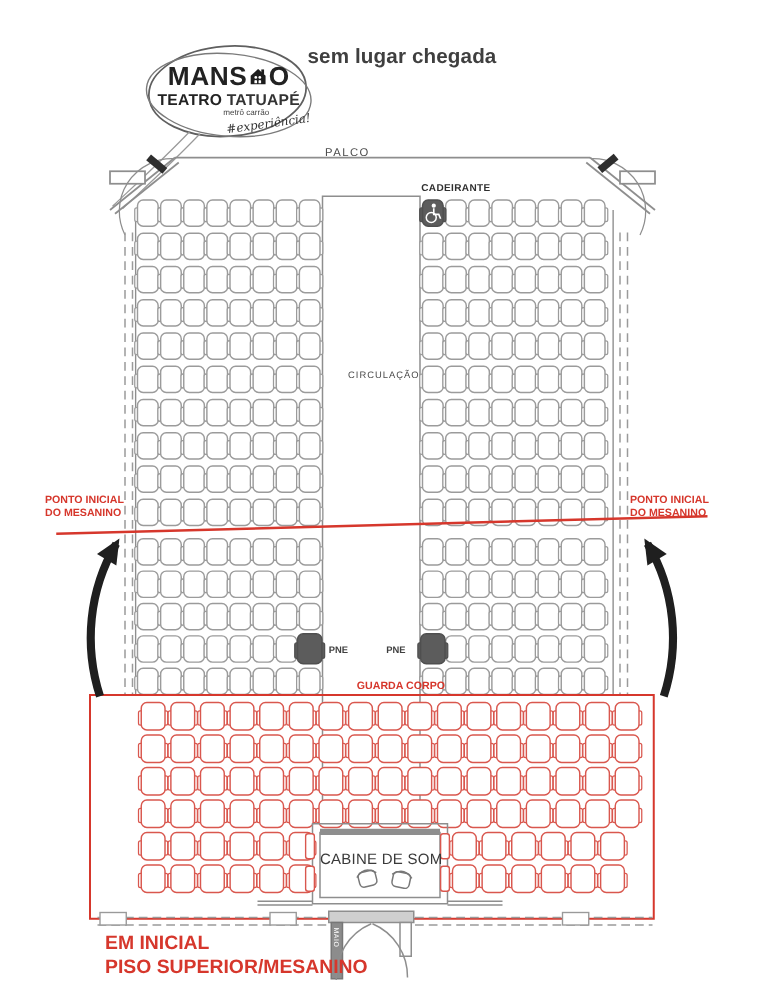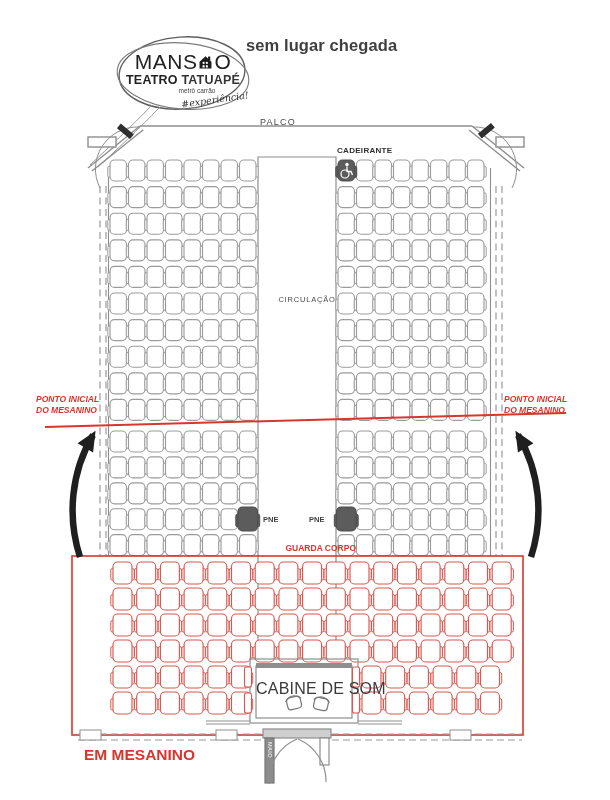--- a/index.html
+++ b/index.html
@@ -2,40 +2,40 @@
 <html><head>
 <meta charset="utf-8">
 <style>
   :root{ --red:#d6372c; }
   html,body{margin:0;padding:0;background:#fff;}
   .canvas{position:relative;width:610px;height:800px;background:#fff;overflow:hidden;
           font-family:"Liberation Sans",sans-serif;}
   svg.plan{position:absolute;left:0;top:0;width:610px;height:800px;}
   .lbl{position:absolute;font-family:"Liberation Sans",sans-serif;color:#3f3f3f;white-space:nowrap;}
   #info{left:246px;top:36px;font-size:16.5px;font-weight:bold;color:#3f3f3f;line-height:19px;letter-spacing:.1px;}
-  #logo-main{left:131px;top:50px;width:104px;text-align:center;font-size:21px;font-weight:normal;
+  #logo-main{left:131px;top:50px;width:104px;text-align:center;font-size:21px;font-weight:bold;
              color:#222;letter-spacing:.5px;}
   #logo-main .house{width:17px;height:17px;vertical-align:-2px;}
   #logo-sub{left:124px;top:73px;width:118px;text-align:center;font-size:12.5px;color:#222;letter-spacing:.2px;}
   #logo-sub .t1{font-weight:900;}
   #logo-sub .t2{font-weight:bold;color:#333;}
   #logo-metro{left:170px;top:87px;width:54px;text-align:center;font-size:6.5px;color:#444;}
   #logo-tag{left:181px;top:94px;font-size:9.5px;font-style:italic;color:#333;
             font-family:"DejaVu Serif",serif;transform:rotate(-8deg);}
   #palco{left:260px;top:117px;width:90px;text-align:left;font-size:9px;letter-spacing:1.2px;color:#4a4a4a;}
   #cadeirante{left:337px;top:146px;font-size:8px;font-weight:bold;letter-spacing:.3px;color:#2f2f2f;}
   #circulacao{left:255px;top:295px;width:104px;text-align:center;font-size:7.5px;letter-spacing:.8px;color:#4a4a4a;}
-  .ponto{font-size:8.5px;font-weight:bold;color:var(--red);line-height:10.5px;font-style:italic;}
+  .ponto{font-size:8.5px;font-weight:bold;color:var(--red);line-height:10.5px;}
   #ponto-l{left:36px;top:394px;}
   #ponto-r{left:504px;top:394px;}
   .pne{font-size:7.5px;font-weight:bold;color:#3f3f3f;}
   #pne-l{left:263px;top:515px;}
   #pne-r{left:309px;top:515px;}
   #guarda{left:252px;top:543px;width:104px;text-align:right;font-size:8.5px;font-weight:bold;color:var(--red);}
-  #cabine{left:256px;top:680px;width:96px;text-align:center;font-size:16px;letter-spacing:.2px;color:#3a3a3a;}
+  #cabine{left:256px;top:680px;width:96px;text-align:center;font-size:12px;letter-spacing:.2px;color:#3a3a3a;}
   #legend{left:84px;top:745px;font-size:15.5px;font-weight:bold;color:var(--red);line-height:19px;}
 </style>
 </head>
 <body>
 
 <div class="canvas">
 
   <svg class="plan" viewBox="0 0 610 800">
     <defs>
       <marker id="ah" markerUnits="userSpaceOnUse" markerWidth="24" markerHeight="24" viewBox="0 0 24 24" refX="16" refY="12" orient="auto">
@@ -1833,16 +1833,17 @@
   </div>
   <div class="lbl ponto" id="ponto-r">
     <div>PONTO INICIAL</div>
     <div>DO MESANINO</div>
   </div>
   <div class="lbl pne" id="pne-l">PNE</div>
   <div class="lbl pne" id="pne-r">PNE</div>
   <div class="lbl" id="guarda">GUARDA CORPO</div>
   <div class="lbl" id="cabine">CABINE DE SOM</div>
   <div class="lbl" id="legend">
-    <div>EM MESANINO</div>
+    <div>EM INICIAL</div>
+    <div>PISO SUPERIOR/MESANINO</div>
   </div>
 
 </div>
 
 </body></html>

